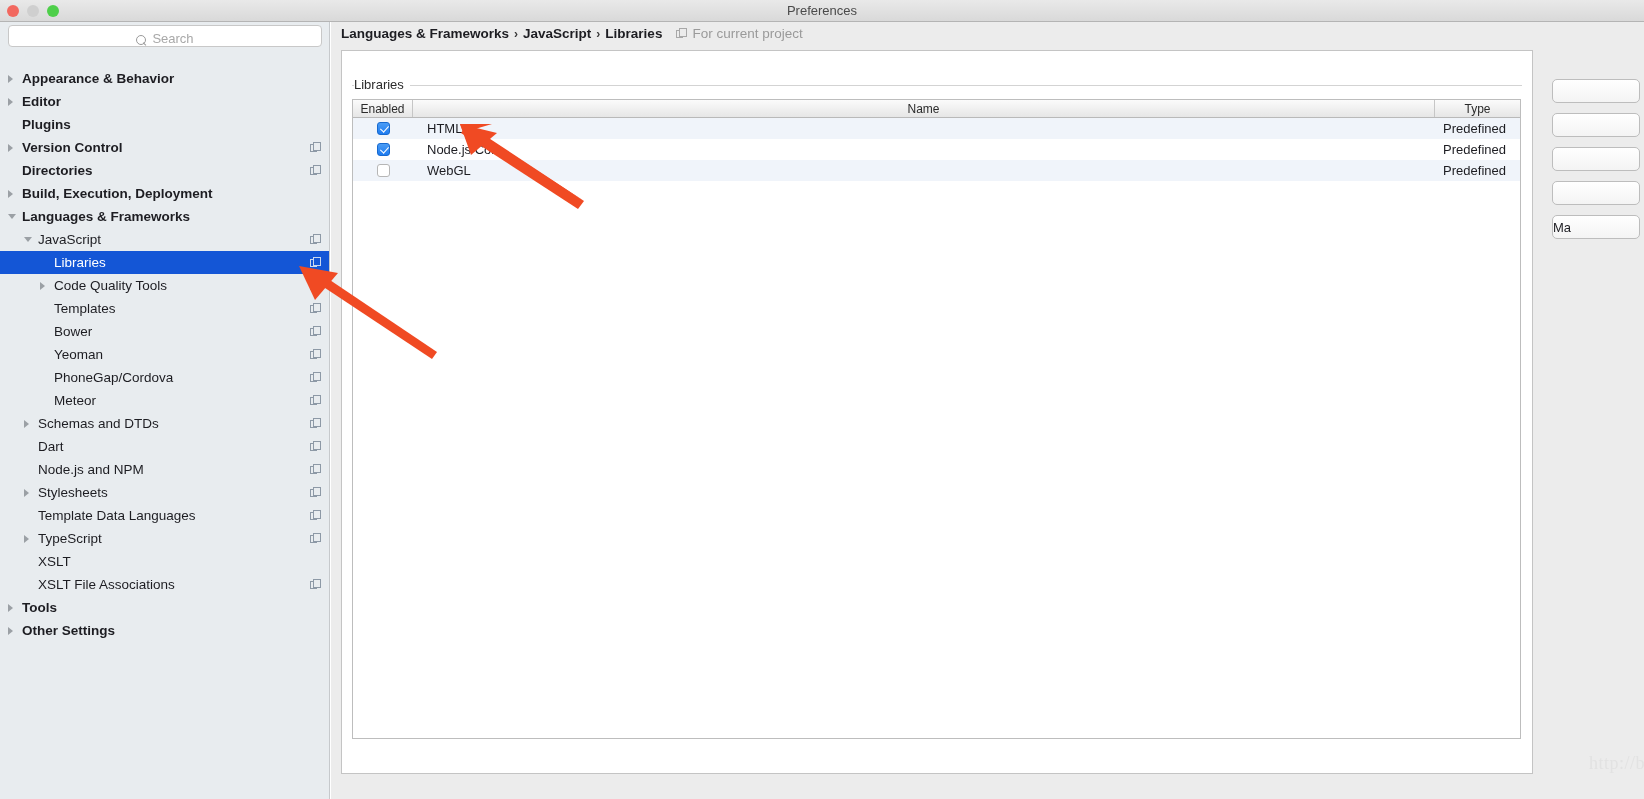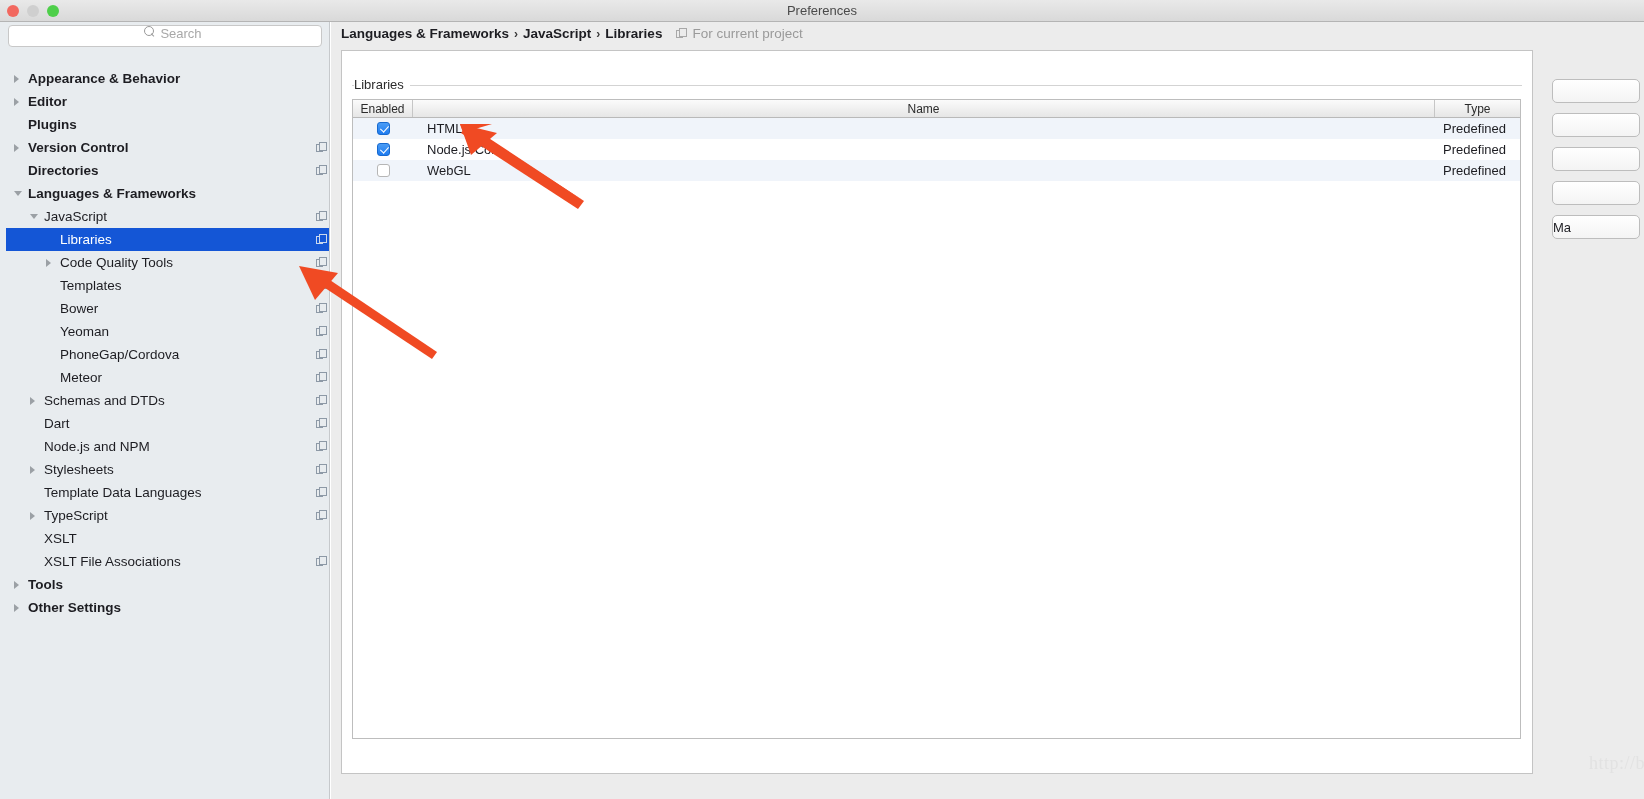--- a/index.html
+++ b/index.html
@@ -50,36 +50,36 @@
     width: 314px; height: 22px;
   }
   .search-box {
     width: 100%; height: 22px;
     background: #ffffff;
     border: 1px solid #c8c8c8;
     border-radius: 4px;
     position: relative;
   }
   .search-inner {
-    position: absolute; left: 8px; top: 0; width: 100%; height: 100%;
-    display: flex; align-items: flex-start; justify-content: center; gap: 5px;
+    position: absolute; left: 0; top: 0; width: 100%; height: 100%;
+    display: flex; align-items: flex-end; justify-content: center; gap: 5px;
   }
   .search-icon { width: 11px; height: 11px; position: relative; display: block; }
   .search-icon::before {
     content: ""; position: absolute; left: 0; top: 0;
     width: 8px; height: 8px; border: 1.3px solid #9a9a9a; border-radius: 50%;
   }
   .search-icon::after {
     content: ""; position: absolute; left: 7px; top: 7px;
     width: 4px; height: 1.3px; background: #9a9a9a;
     transform: rotate(45deg); transform-origin: left center;
   }
   .search-ph { font-size: 13px; color: #a8a8a8; }
 
-  .tree { position: absolute; left: 6px; top: 45px; width: 330px; }
+  .tree { position: absolute; left: 0; top: 45px; width: 330px; }
   .trow {
     position: relative;
     height: 23px;
     display: flex; align-items: center;
     font-size: 13.5px;
     color: #1d1d22;
     white-space: nowrap;
   }
   .trow.lvl0 { padding-left: 22px; font-weight: bold; }
   .trow.lvl1 { padding-left: 38px; }
@@ -273,20 +273,24 @@
             <span class="b1"></span>
             <span class="b2"></span>
           </span>
         </div>
         <div class="trow lvl0">
           <span>Directories</span>
           <span class="proj-icon">
             <span class="b1"></span>
             <span class="b2"></span>
           </span>
+        </div>
+        <div class="trow lvl0">
+          <span class="tri"></span>
+          <span>Build, Execution, Deployment</span>
         </div>
         <div class="trow lvl0">
           <span class="tri down"></span>
           <span>Languages &amp; Frameworks</span>
         </div>
         <div class="trow lvl1">
           <span class="tri down"></span>
           <span>JavaScript</span>
           <span class="proj-icon">
             <span class="b1"></span>

